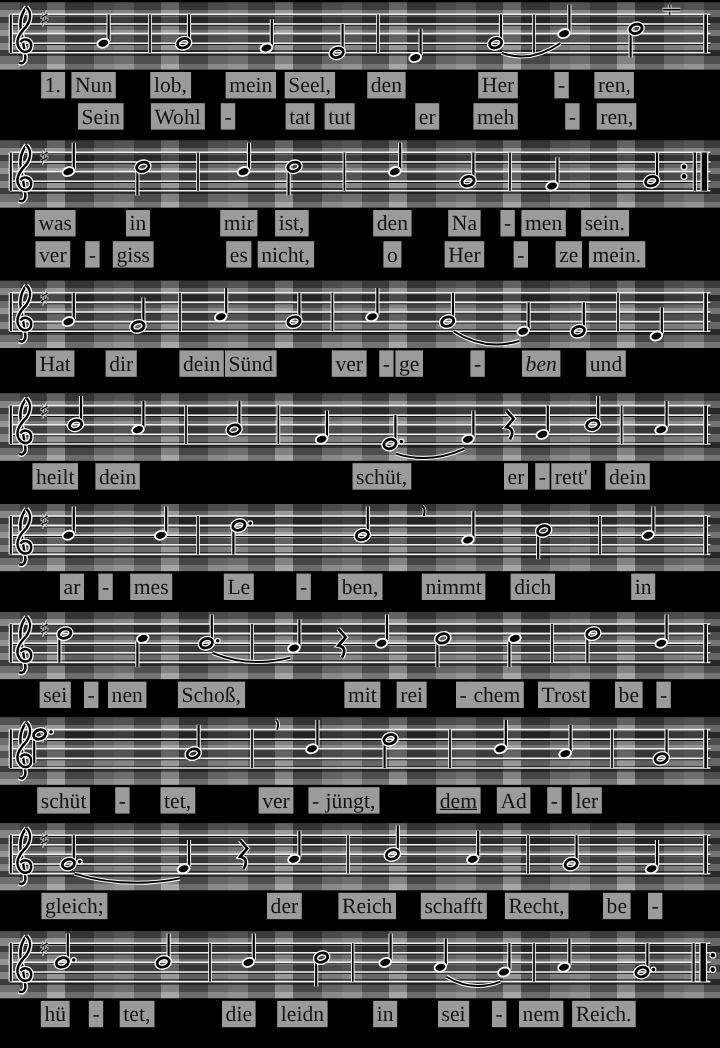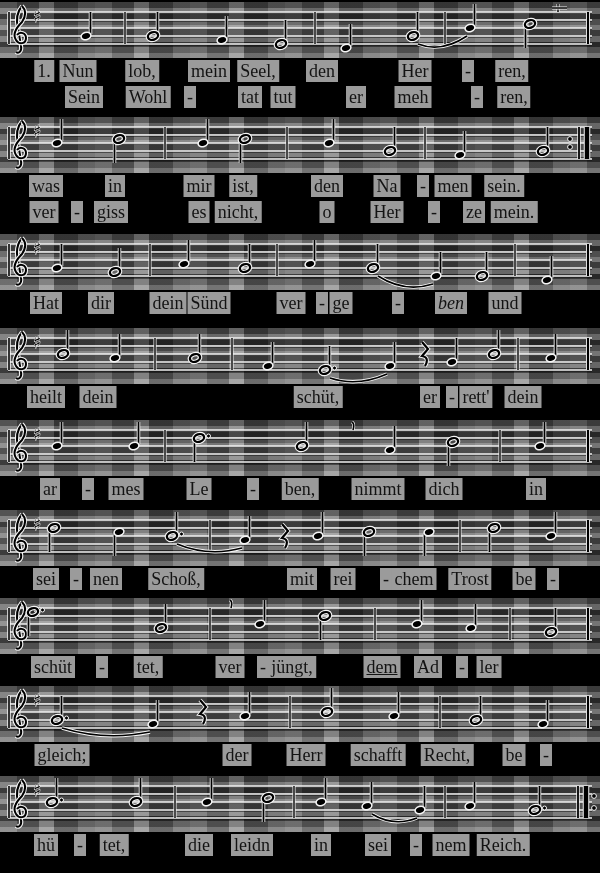--- a/index.html
+++ b/index.html
@@ -514,21 +514,21 @@
             <line x1="544.5" y1="24" x2="544.5" y2="2" stroke="#000000" stroke-width="1.8" fill="none"></line>
             <ellipse cx="540" cy="26" rx="5" ry="3.6" transform="rotate(-18 540 26)" fill="#000000" stroke="#f5f5f5" stroke-width="1.6"></ellipse>
           </g>
         </g>
         <path d="M352,2 q3,2 1,8" stroke="#f5f5f5" stroke-width="3" fill="none"></path>
         <path d="M352,2 q3,2 1,8" stroke="#000000" stroke-width="1.6" fill="none"></path>
         <line x1="588" y1="10" x2="588" y2="42" stroke="#f5f5f5" stroke-width="4" fill="none"></line>
         <line x1="588" y1="10" x2="588" y2="42" stroke="#000000" stroke-width="2.2" fill="none"></line>
       </svg>
       <div class="lyric" style="top: 58px;">
-        <span class="syll" style="left: 50px;">ar</span>
+        <span class="syll" style="left: 60px;">ar</span>
         <span class="syll" style="left: 88px;">-</span>
         <span class="syll" style="left: 126px;">mes</span>
         <span class="syll" style="left: 199px;">Le</span>
         <span class="syll" style="left: 253px;">-</span>
         <span class="syll" style="left: 300px;">ben,</span>
         <span class="syll" style="left: 378px;">nimmt</span>
         <span class="syll" style="left: 444px;">dich</span>
         <span class="syll" style="left: 536px;">in</span>
       </div>
     </div>
@@ -796,21 +796,21 @@
           </g>
         </g>
         <path d="M62,42 Q105,55 150,46" stroke="#f5f5f5" stroke-width="3.4" fill="none"></path>
         <path d="M62,42 Q105,55 150,46" stroke="#000000" stroke-width="1.6" fill="none"></path>
         <line x1="588" y1="10" x2="588" y2="42" stroke="#f5f5f5" stroke-width="4" fill="none"></line>
         <line x1="588" y1="10" x2="588" y2="42" stroke="#000000" stroke-width="2.2" fill="none"></line>
       </svg>
       <div class="lyric" style="top: 58px;">
         <span class="syll" style="left: 62px;">gleich;</span>
         <span class="syll" style="left: 237px;">der</span>
-        <span class="syll" style="left: 306px;">Herr</span>
+        <span class="syll" style="left: 306px;">Reich</span>
         <span class="syll" style="left: 378px;">schafft</span>
         <span class="syll" style="left: 447px;">Recht,</span>
         <span class="syll" style="left: 514px;">be</span>
         <span class="syll" style="left: 546px;">-</span>
       </div>
     </div>
     <div class="system" style="top: 776px;">
       <svg width="600" height="56" class="staff">
         <g>
           <line x1="8" y1="11" x2="592" y2="11" stroke="#101010" stroke-width="1"></line>

